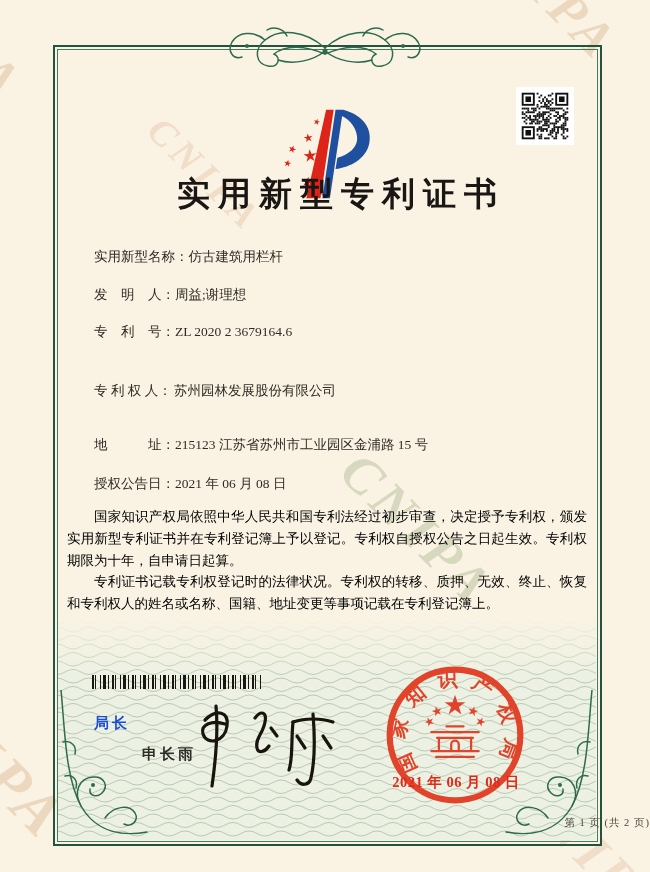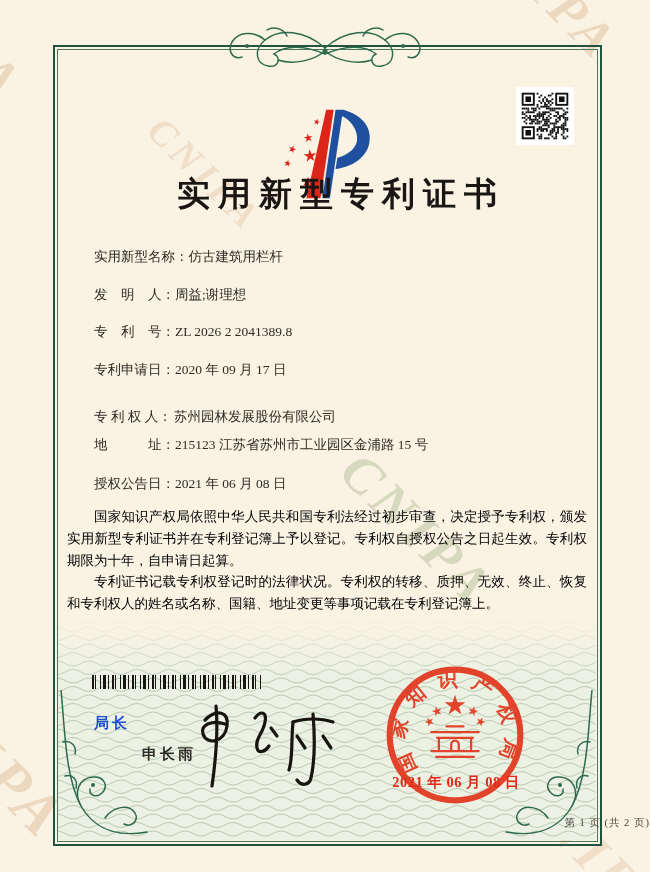--- a/index.html
+++ b/index.html
@@ -26,21 +26,21 @@
   
   .cert-no{position:absolute;left:76px;top:88px;font-size:13.5px;letter-spacing:2.5px;color:#433d33;z-index:2;}
   .logo{position:absolute;left:281px;top:106px;z-index:2;}
   .qr{position:absolute;left:516px;top:87px;z-index:2;background:#fff;padding:2px;}
   .title{position:absolute;left:16px;top:172px;width:650px;text-align:center;font-size:33px;
          font-weight:600;letter-spacing:8px;color:#191613;z-index:2;}
   
   .frow{position:absolute;left:94px;width:490px;font-size:13.5px;color:#2f2b24;z-index:2;white-space:nowrap;}
   .flabel{display:inline-block;min-width:80px;}
   .fpair2{position:absolute;left:237px;top:0;}
-  .r1{top:248px}.r2{top:286px}.r3{top:323px}.r4{top:361px}.r5{top:408px}.r6{top:436px}.r7{top:475px}
+  .r1{top:248px}.r2{top:286px}.r3{top:323px}.r4{top:361px}.r5{top:382px}.r6{top:436px}.r7{top:475px}
   
   .para{position:absolute;left:67px;width:520px;font-size:13.5px;line-height:22px;
         text-align:justify;text-indent:2em;color:#000000;z-index:2;}
   .p1{top:506px}.p2{top:571px}
   
   .barcode{position:absolute;left:92px;top:675px;width:170px;height:14px;z-index:2;
     background:repeating-linear-gradient(90deg,#1a1611 0 2px,transparent 2px 3px,#1a1611 3px 4px,
       transparent 4px 8px,#1a1611 8px 9px,transparent 9px 11px,#1a1611 11px 14px,transparent 14px 16px,
       #1a1611 16px 17px,transparent 17px 20px);}
   .director-title{position:absolute;left:94px;top:714px;font-family:"Liberation Sans",sans-serif;
@@ -391,24 +391,21 @@
 
   <div class="title">实用新型专利证书</div>
 
   <div class="frow r1">
     <span class="flabel">实用新型名称：</span><span>仿古建筑用栏杆</span>
   </div>
   <div class="frow r2">
     <span class="flabel">发　明　人：</span><span>周益;谢理想</span>
   </div>
   <div class="frow r3">
-    <span class="flabel">专　利　号：</span><span>ZL 2026 2 2041389.8</span>
-  </div>
-  <div class="frow r4">
-    <span class="flabel">专利申请日：</span><span>2020 年 09 月 17 日</span>
+    <span class="flabel">专　利　号：</span><span>ZL 2020 2 3679164.6</span>
   </div>
   <div class="frow r5">
     <span class="flabel">专 利 权 人：</span><span>苏州园林发展股份有限公司</span>
   </div>
   <div class="frow r6">
     <span class="flabel">地　　　址：</span><span>215123 江苏省苏州市工业园区金浦路 15 号</span>
   </div>
   <div class="frow r7">
     <span class="flabel">授权公告日：</span><span>2021 年 06 月 08 日</span>
   </div>

